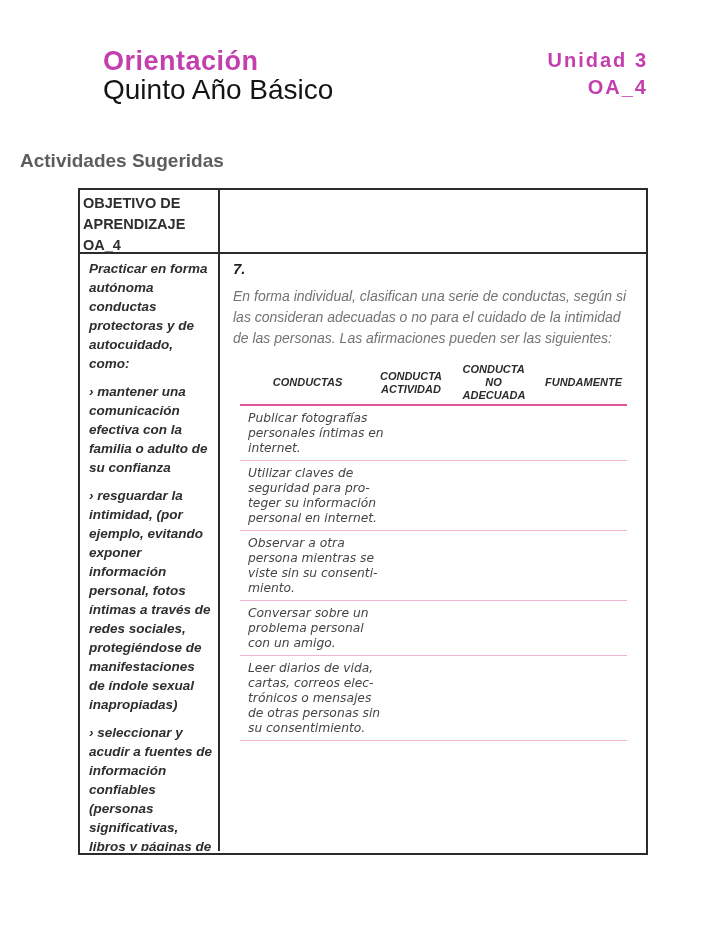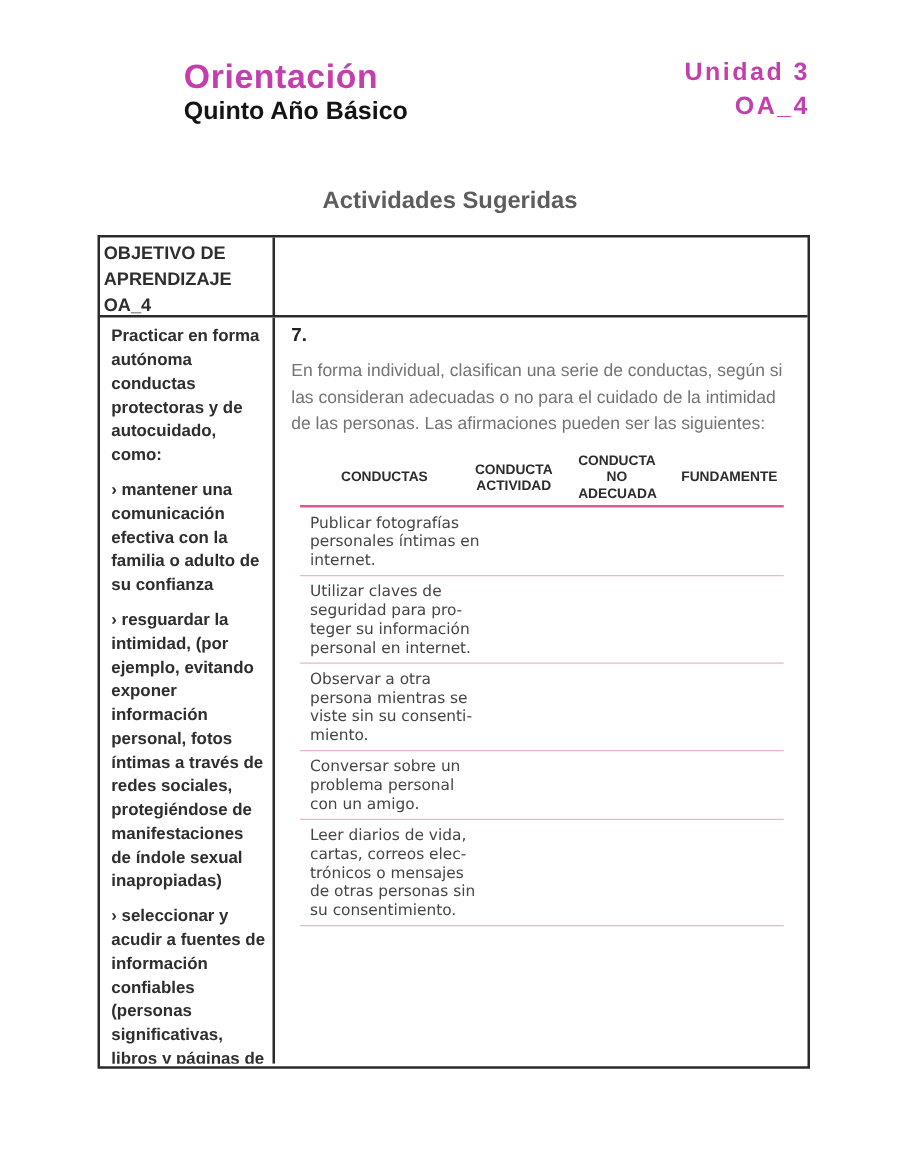--- a/index.html
+++ b/index.html
@@ -14,51 +14,50 @@
   html,body{margin:0;padding:0;background:#ffffff;}
   .page{
     position:relative;
     width:720px;height:932px;
     background:#ffffff;
     font-family:"Liberation Sans",sans-serif;
     overflow:hidden;
   }
   
   .doc-header{
-    display:flex;justify-content:space-between;align-items:flex-start;
+    display:flex;justify-content:space-between;align-items:center;
     padding:45px 72px 0 103px;
-    margin-left:44px;
   }
   .brand{
     color:var(--accent);
     font-size:27px;font-weight:bold;line-height:32px;letter-spacing:.5px;
   }
   .grade{
-    color:#141414;font-size:20px;font-weight:bold;line-height:25px;
+    color:#141414;font-size:28px;font-weight:normal;line-height:25px;
   }
   .head-right{text-align:right;}
   .unit,.oa{
     color:var(--accent);font-size:20px;font-weight:bold;line-height:27px;letter-spacing:2px;
   }
   
   .page-title{
     margin:47px 0 16px 0;
-    text-align:center;
+    text-align:left;
     color:var(--title_gray);
-    font-size:19px;font-weight:bold;line-height:23px;
+    font-size:19px;font-weight:bold;line-height:23px;padding-left:20px;
   }
   
   .table{
     margin:13px 72px 0 78px;
     width:570px;height:667px;
     border:2px solid var(--border_dark);
   }
   .trow{display:flex;}
   .thead{height:64px;border-bottom:2px solid var(--border_dark);}
-  .tbody{height:597px;overflow:hidden;}
+  .tbody{height:597px;overflow:hidden;font-style:italic;}
   .c1{width:140px;border-right:2px solid var(--border_dark);}
   .c2{flex:1;}
   .th1{
     padding:3px 4px 0 3px;
     font-size:14.5px;font-weight:bold;line-height:21px;
     color:var(--text_dark);white-space:pre;
   }
   .th2{
     padding-top:5px;text-align:center;
     font-size:14.5px;font-weight:bold;color:var(--text_dark);

